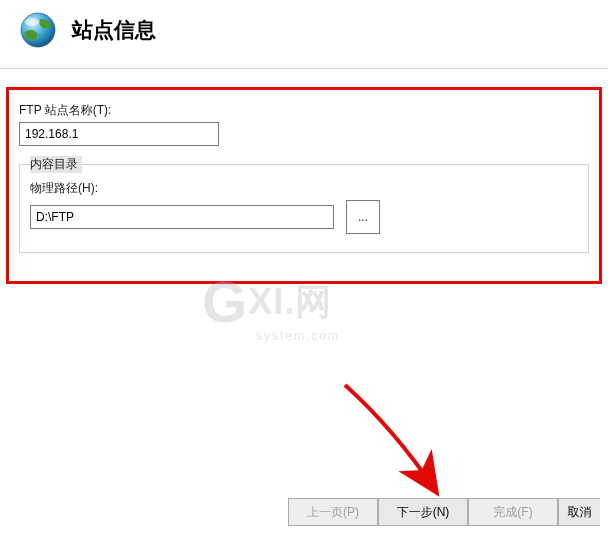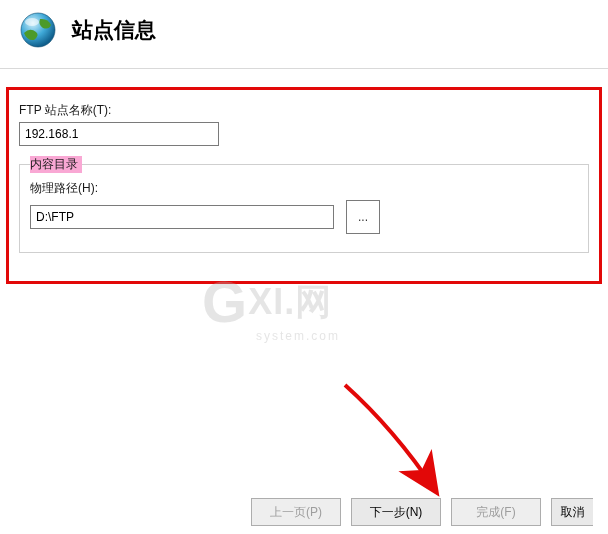--- a/index.html
+++ b/index.html
@@ -49,21 +49,21 @@
     font-family: inherit;
   }
   .group {
     margin-top: 18px;
     border: 1px solid #cfcfcf;
     padding: 0 10px 18px 10px;
   }
   .group-title {
     position: relative;
     top: -9px;
-    background: #f9a8d4;
+    background: #e5e5e5;
     display: inline-block;
     padding: 0 4px 0 0;
     color: #1a1a1a;
   }
   .group-row {
     margin-top: -2px;
   }
   .path-row {
     display: flex;
     align-items: center;
@@ -114,22 +114,22 @@
   .watermark .big-g {
     font-size: 58px;
     vertical-align: -8px;
   }
 
   .footer {
     position: absolute;
     bottom: 8px;
     right: 0;
     display: flex;
-    gap: 10px;
-    padding-right: 15px;
+    gap: 0;
+    padding-right: 8px;
     border-radius: 8px;
   }
   .wiz-btn {
     width: 90px;
     height: 28px;
     border: 1px solid #adadad;
     background: #e9e9e9;
     font-size: 12px;
     font-family: inherit;
     color: #000;

